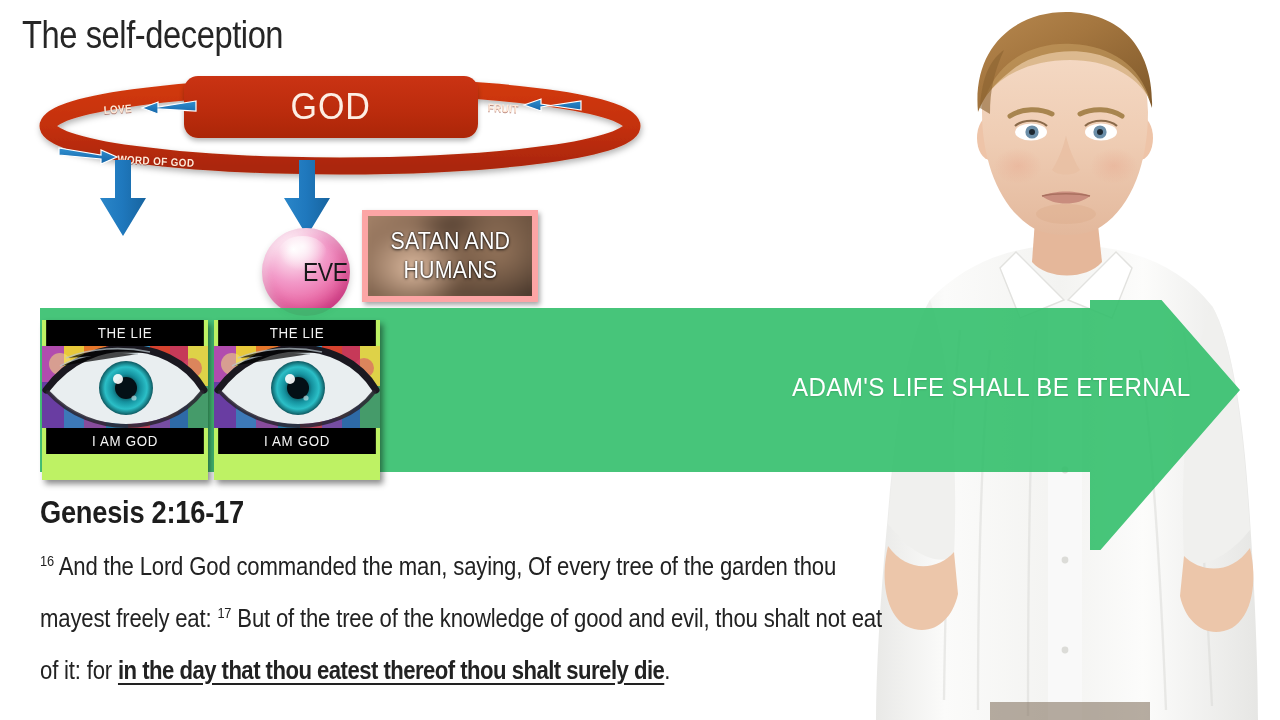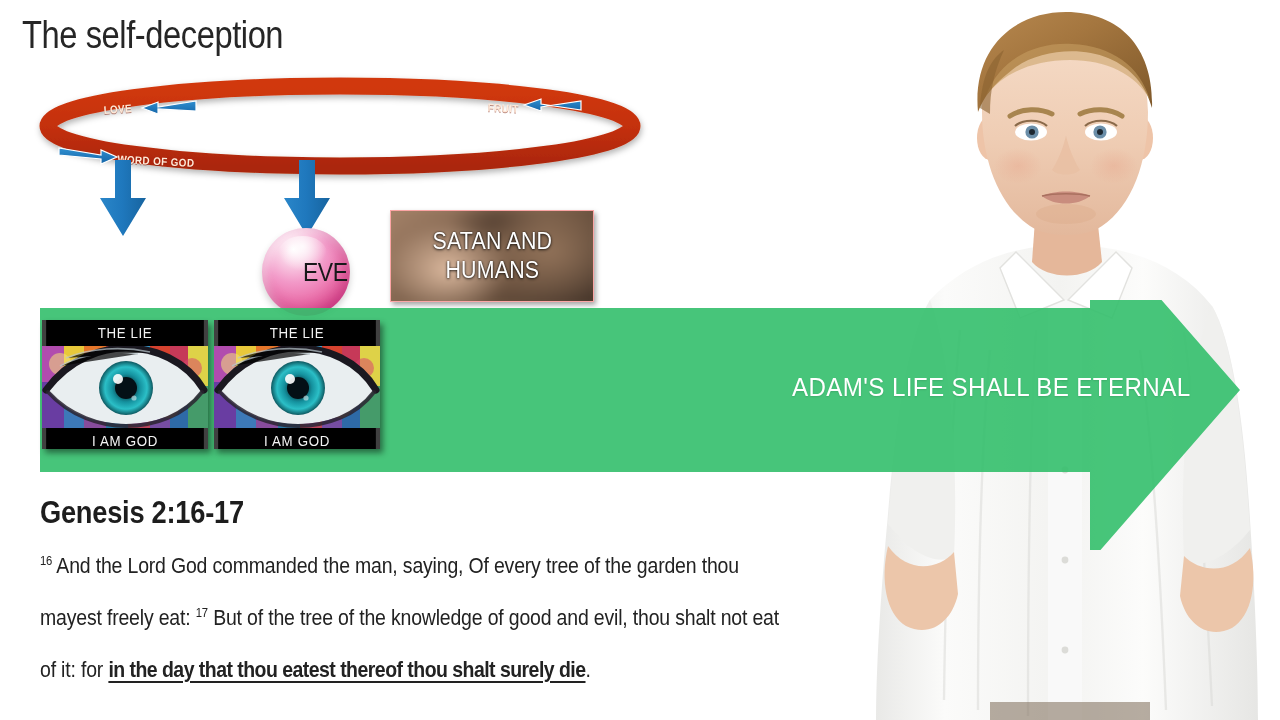--- a/index.html
+++ b/index.html
@@ -133,23 +133,23 @@
     width: 56%; height: 40%;
     border-radius: 50%;
     background: radial-gradient(ellipse at 50% 30%, rgba(255,255,255,0.85), rgba(255,255,255,0) 72%);
     pointer-events: none;
     z-index: 2;
   }
 
   
   .satan-card {
     position: absolute;
-    left: 390px; top: 210px;
-    width: 204px; height: 92px;
-    border: 1px solid #fca5a5;
+    left: 362px; top: 210px;
+    width: 176px; height: 92px;
+    border: 6px solid #fca5a5;
     box-shadow: 2px 3px 5px rgba(0,0,0,0.35);
     overflow: hidden;
     display: flex;
     align-items: center;
     justify-content: center;
   }
   .satan-bg {
     position: absolute;
     inset: -14px;
     background:
@@ -198,22 +198,22 @@
     white-space: nowrap;
     text-shadow: 0 1px 2px rgba(0,0,0,0.12);
     transform: scaleX(0.93);
     transform-origin: left top;
     z-index: 6;
   }
 
   
   .lie-card {
     position: absolute;
-    width: 166px; height: 129px;
-    background: #404040;
+    width: 166px; height: 160px;
+    background: #bef264;
     box-shadow: 3px 4px 6px rgba(0,0,0,0.45);
     overflow: hidden;
     z-index: 5;
   }
   .lie-card.one { left: 42px; top: 320px; }
   .lie-card.two { left: 214px; top: 320px; }
   .lie-card .cap {
     height: 26px;
     background: #000;
     color: #f4f4f4;
@@ -241,21 +241,21 @@
     letter-spacing: -0.3px;
     transform: scaleX(0.88);
     transform-origin: left top;
     white-space: nowrap;
     z-index: 7;
   }
   .genesis-body {
     position: absolute;
     left: 40px; top: 540px;
     width: 1232px;
-    font-size: 22px;
+    font-size: 25px;
     line-height: 52px;
     color: #222222;
     letter-spacing: -0.2px;
     z-index: 7;
   }
   .genesis-body .ln {
     display: block;
     white-space: nowrap;
     transform: scaleX(0.885);
     transform-origin: left top;
@@ -392,20 +392,23 @@
         <filter id="ringShadow" x="-20%" y="-20%" width="150%" height="160%">
           <feDropShadow dx="1" dy="3" stdDeviation="3" flood-color="#000" flood-opacity="0.3"></feDropShadow>
         </filter>
       </defs>
       <g filter="url(#ringShadow)">
         <ellipse cx="300" cy="48" rx="292" ry="40" fill="none" stroke="url(#ringG)" stroke-width="17"></ellipse>
       </g>
     </svg>
   </div>
 
+  <div class="god-box">
+    <span class="label">GOD</span>
+  </div>
 
   <div class="ring-label love">LOVE</div>
   <div class="ring-arrow" style="left:140px; top:98px;">
     <svg width="58" height="20" viewBox="0 0 58 20">
       <defs>
         <linearGradient id="blA" x1="0" y1="0" x2="0" y2="1">
           <stop offset="0%" stop-color="#2f8fd0"></stop>
             <stop offset="100%" stop-color="#1565a8"></stop>
         </linearGradient>
       </defs>

